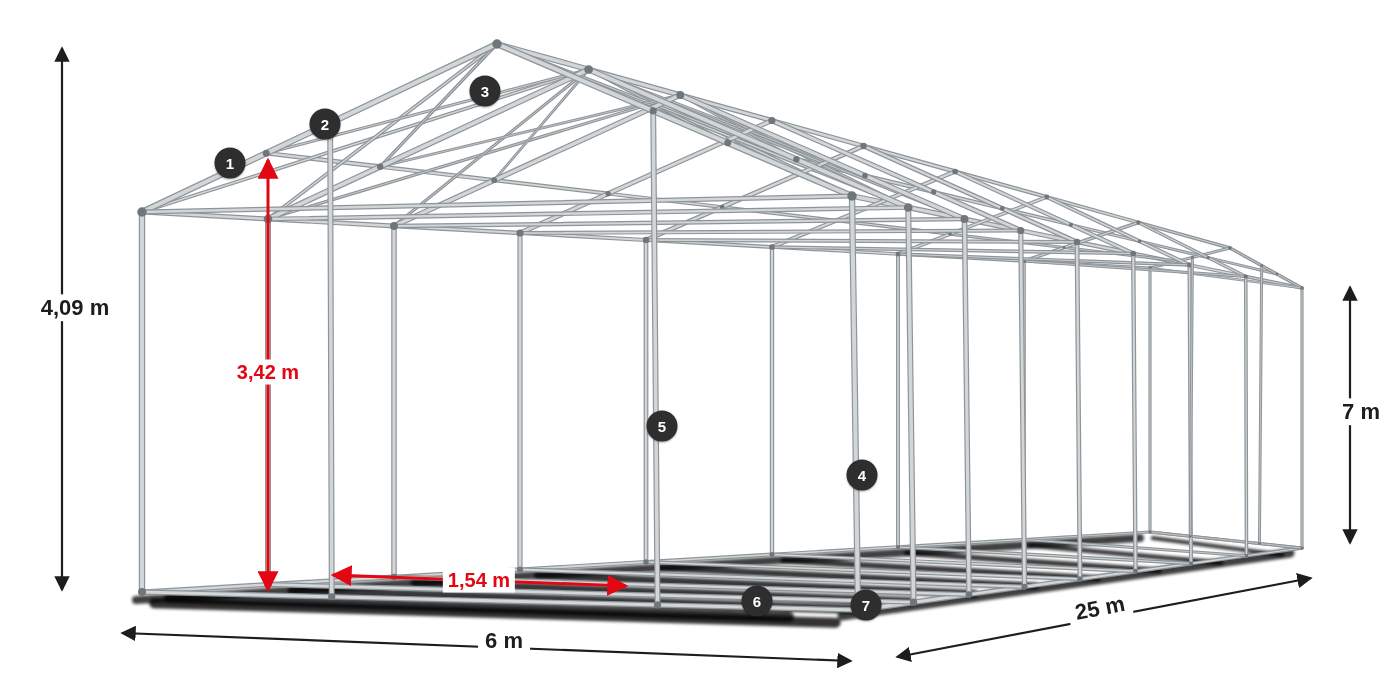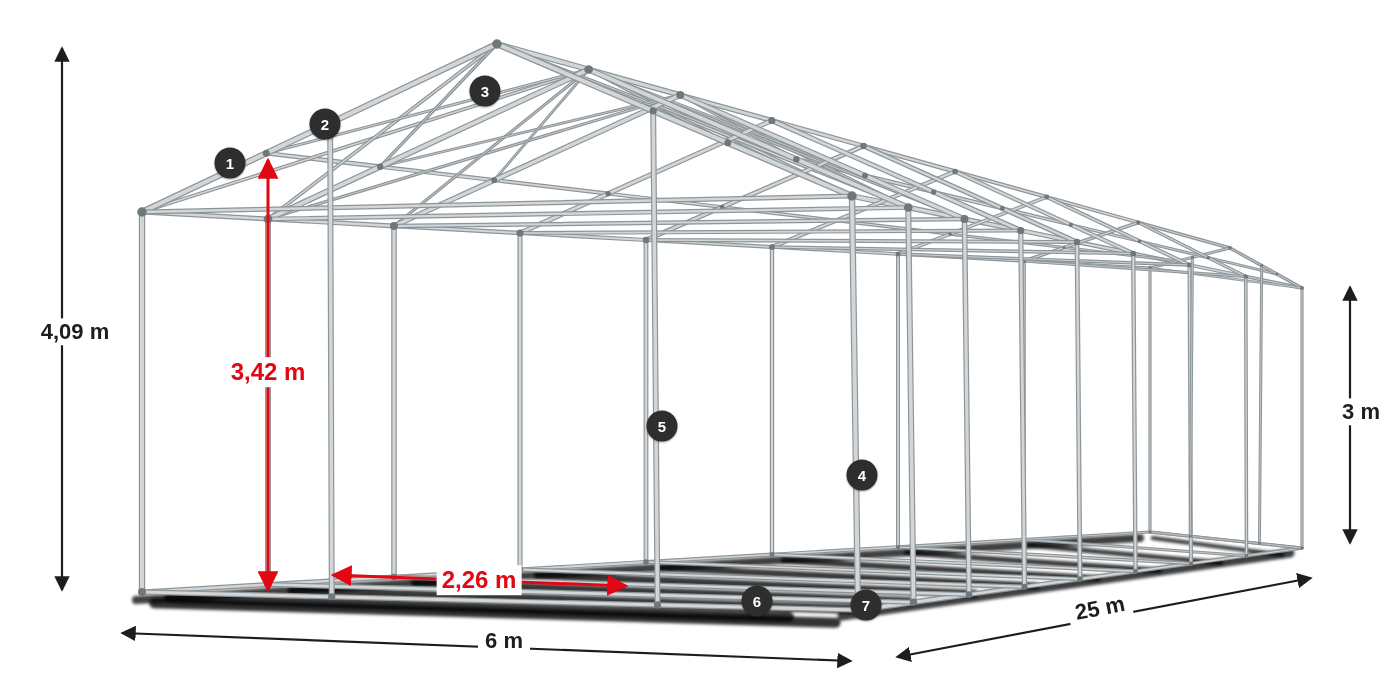--- a/index.html
+++ b/index.html
@@ -4,21 +4,21 @@
 <style>
   *{box-sizing:border-box}
   html,body{margin:0;padding:0;width:1400px;height:700px;background:#fff;
     font-family:"Liberation Sans",sans-serif;}
   .stage{position:relative;width:1400px;height:700px;overflow:hidden;background:#fff}
   .stage svg{position:absolute;left:0;top:0}
   .dim-line{stroke:#1d1d1b;stroke-width:2.2;fill:none}
   .dim-line.red{stroke:#e30613;stroke-width:3}
   .dim-label{position:absolute;transform:translate(-50%,-50%);background:#ffffff;
     padding:1px 7px;font-weight:700;font-size:22px;color:#1d1d1b;white-space:nowrap;line-height:1.15}
-  .dim-label.red{color:#e30613;font-size:24px;padding:1px 5px}
+  .dim-label.red{color:#e30613;font-size:20px;padding:1px 5px}
   .dim-label.rot{transform:translate(-50%,-50%) rotate(-11deg)}
   .badge{position:absolute;width:31px;height:31px;border-radius:50%;background:#2f2e2e;color:#fff;
     display:flex;align-items:center;justify-content:center;font-size:15px;font-weight:700;
     transform:translate(-50%,-50%);box-shadow:0 1px 2px rgba(0,0,0,.35)}
 </style>
 </head>
 <body>
 
 <div class="stage">
 
@@ -388,26 +388,26 @@
     <g id="arrow-layer">
       <line class="dim-line" x1="62" y1="48" x2="62" y2="590" marker-start="url(#arrB)" marker-end="url(#arrB)"></line>
       <line class="dim-line" x1="1350" y1="287" x2="1350" y2="543" marker-start="url(#arrB)" marker-end="url(#arrB)"></line>
       <line class="dim-line" x1="122" y1="633" x2="851" y2="661" marker-start="url(#arrB)" marker-end="url(#arrB)"></line>
       <line class="dim-line" x1="897" y1="657" x2="1311" y2="578" marker-start="url(#arrB)" marker-end="url(#arrB)"></line>
       <line class="dim-line red" x1="268" y1="160" x2="268" y2="590" marker-start="url(#arrR)" marker-end="url(#arrR)"></line>
       <line class="dim-line red" x1="333" y1="575" x2="626" y2="586" marker-start="url(#arrR)" marker-end="url(#arrR)"></line>
     </g>
   </svg>
 
-  <div class="dim-label" style="left:75px;top:332px">4,09 m</div>
+  <div class="dim-label" style="left:75px;top:308px">4,09 m</div>
   <div class="dim-label red" style="left:268px;top:372px">3,42 m</div>
-  <div class="dim-label red" style="left:479px;top:580px">2,26 m</div>
+  <div class="dim-label red" style="left:479px;top:580px">1,54 m</div>
   <div class="dim-label" style="left:504px;top:641px">6 m</div>
   <div class="dim-label rot" style="left:1100px;top:608px">25 m</div>
-  <div class="dim-label" style="left:1361px;top:412px">3 m</div>
+  <div class="dim-label" style="left:1361px;top:412px">7 m</div>
 
   <div class="badge" style="left:230px;top:163px">1</div>
   <div class="badge" style="left:325px;top:124px">2</div>
   <div class="badge" style="left:485px;top:91px">3</div>
   <div class="badge" style="left:862px;top:475px">4</div>
   <div class="badge" style="left:662px;top:426px">5</div>
   <div class="badge" style="left:757px;top:601px">6</div>
   <div class="badge" style="left:866px;top:605px">7</div>
 </div>
 

